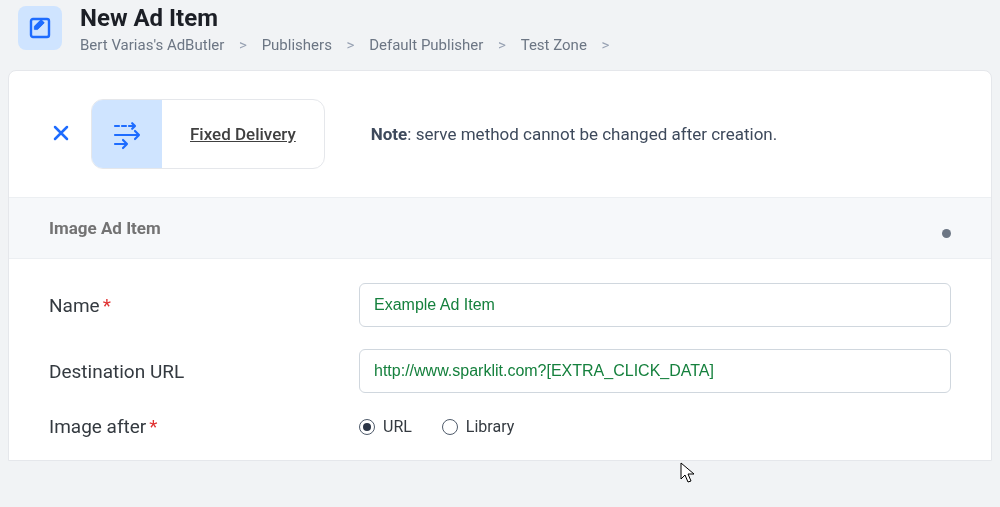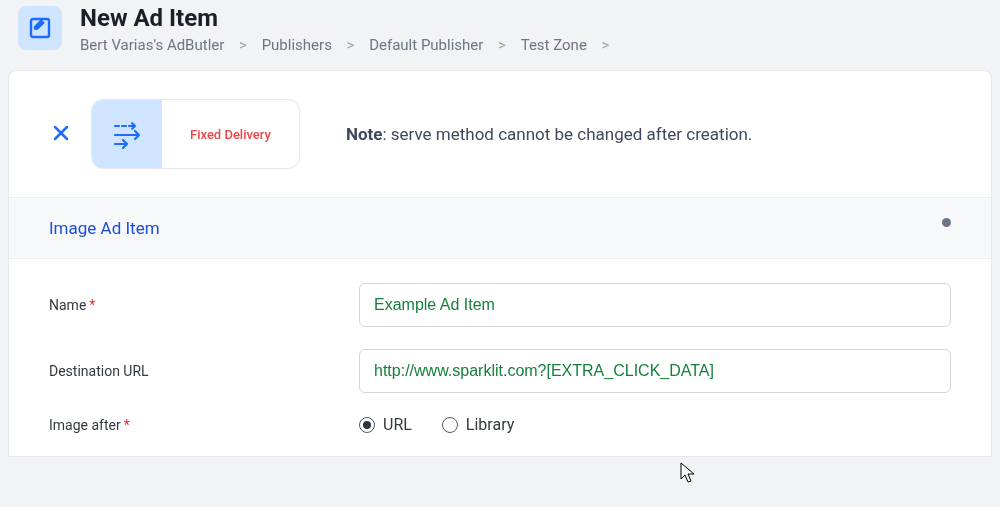--- a/index.html
+++ b/index.html
@@ -61,56 +61,57 @@
     height: 70px;
   }
   .chip-icon {
     width: 70px; height: 100%;
     background: #cfe4ff;
     display: flex; align-items: center; justify-content: center;
     flex: none;
   }
   .chip-label {
     padding: 0 28px;
-    font-size: 13px;
-    color: #ef4444;
+    font-size: 17px;
+    color: #404040;
     font-weight: 500;
+    text-decoration: underline;
   }
   .serve-note {
     font-size: 17px;
     color: #3e4a5c;
     margin-left: 28px;
   }
   .serve-note .note-label { font-weight: 700; }
 
   .section-header {
     background: #f6f8fa;
     padding: 20px 40px;
     font-size: 17px;
-    font-weight: 400;
-    color: #1d4ed8;
+    font-weight: 700;
+    color: #737373;
     border-bottom: 1px solid #eceff2;
     display: flex;
-    align-items: flex-start;
+    align-items: flex-end;
     justify-content: space-between;
   }
   .dot {
     width: 9px; height: 9px; border-radius: 50%; background: #6c7684;
   }
 
   .form-area { padding: 24px 40px 0 40px; }
   .form-row {
     display: flex;
     align-items: center;
     margin-bottom: 22px;
     gap: 20px;
   }
   .form-label {
     width: 290px;
-    font-size: 14px;
+    font-size: 19px;
     color: #343a40;
     flex: none;
   }
   .form-label .req { color: #e03131; margin-left: 3px; }
   .form-control {
     flex: 1;
   }
   input.text-input {
     width: 100%;
     height: 44px;

